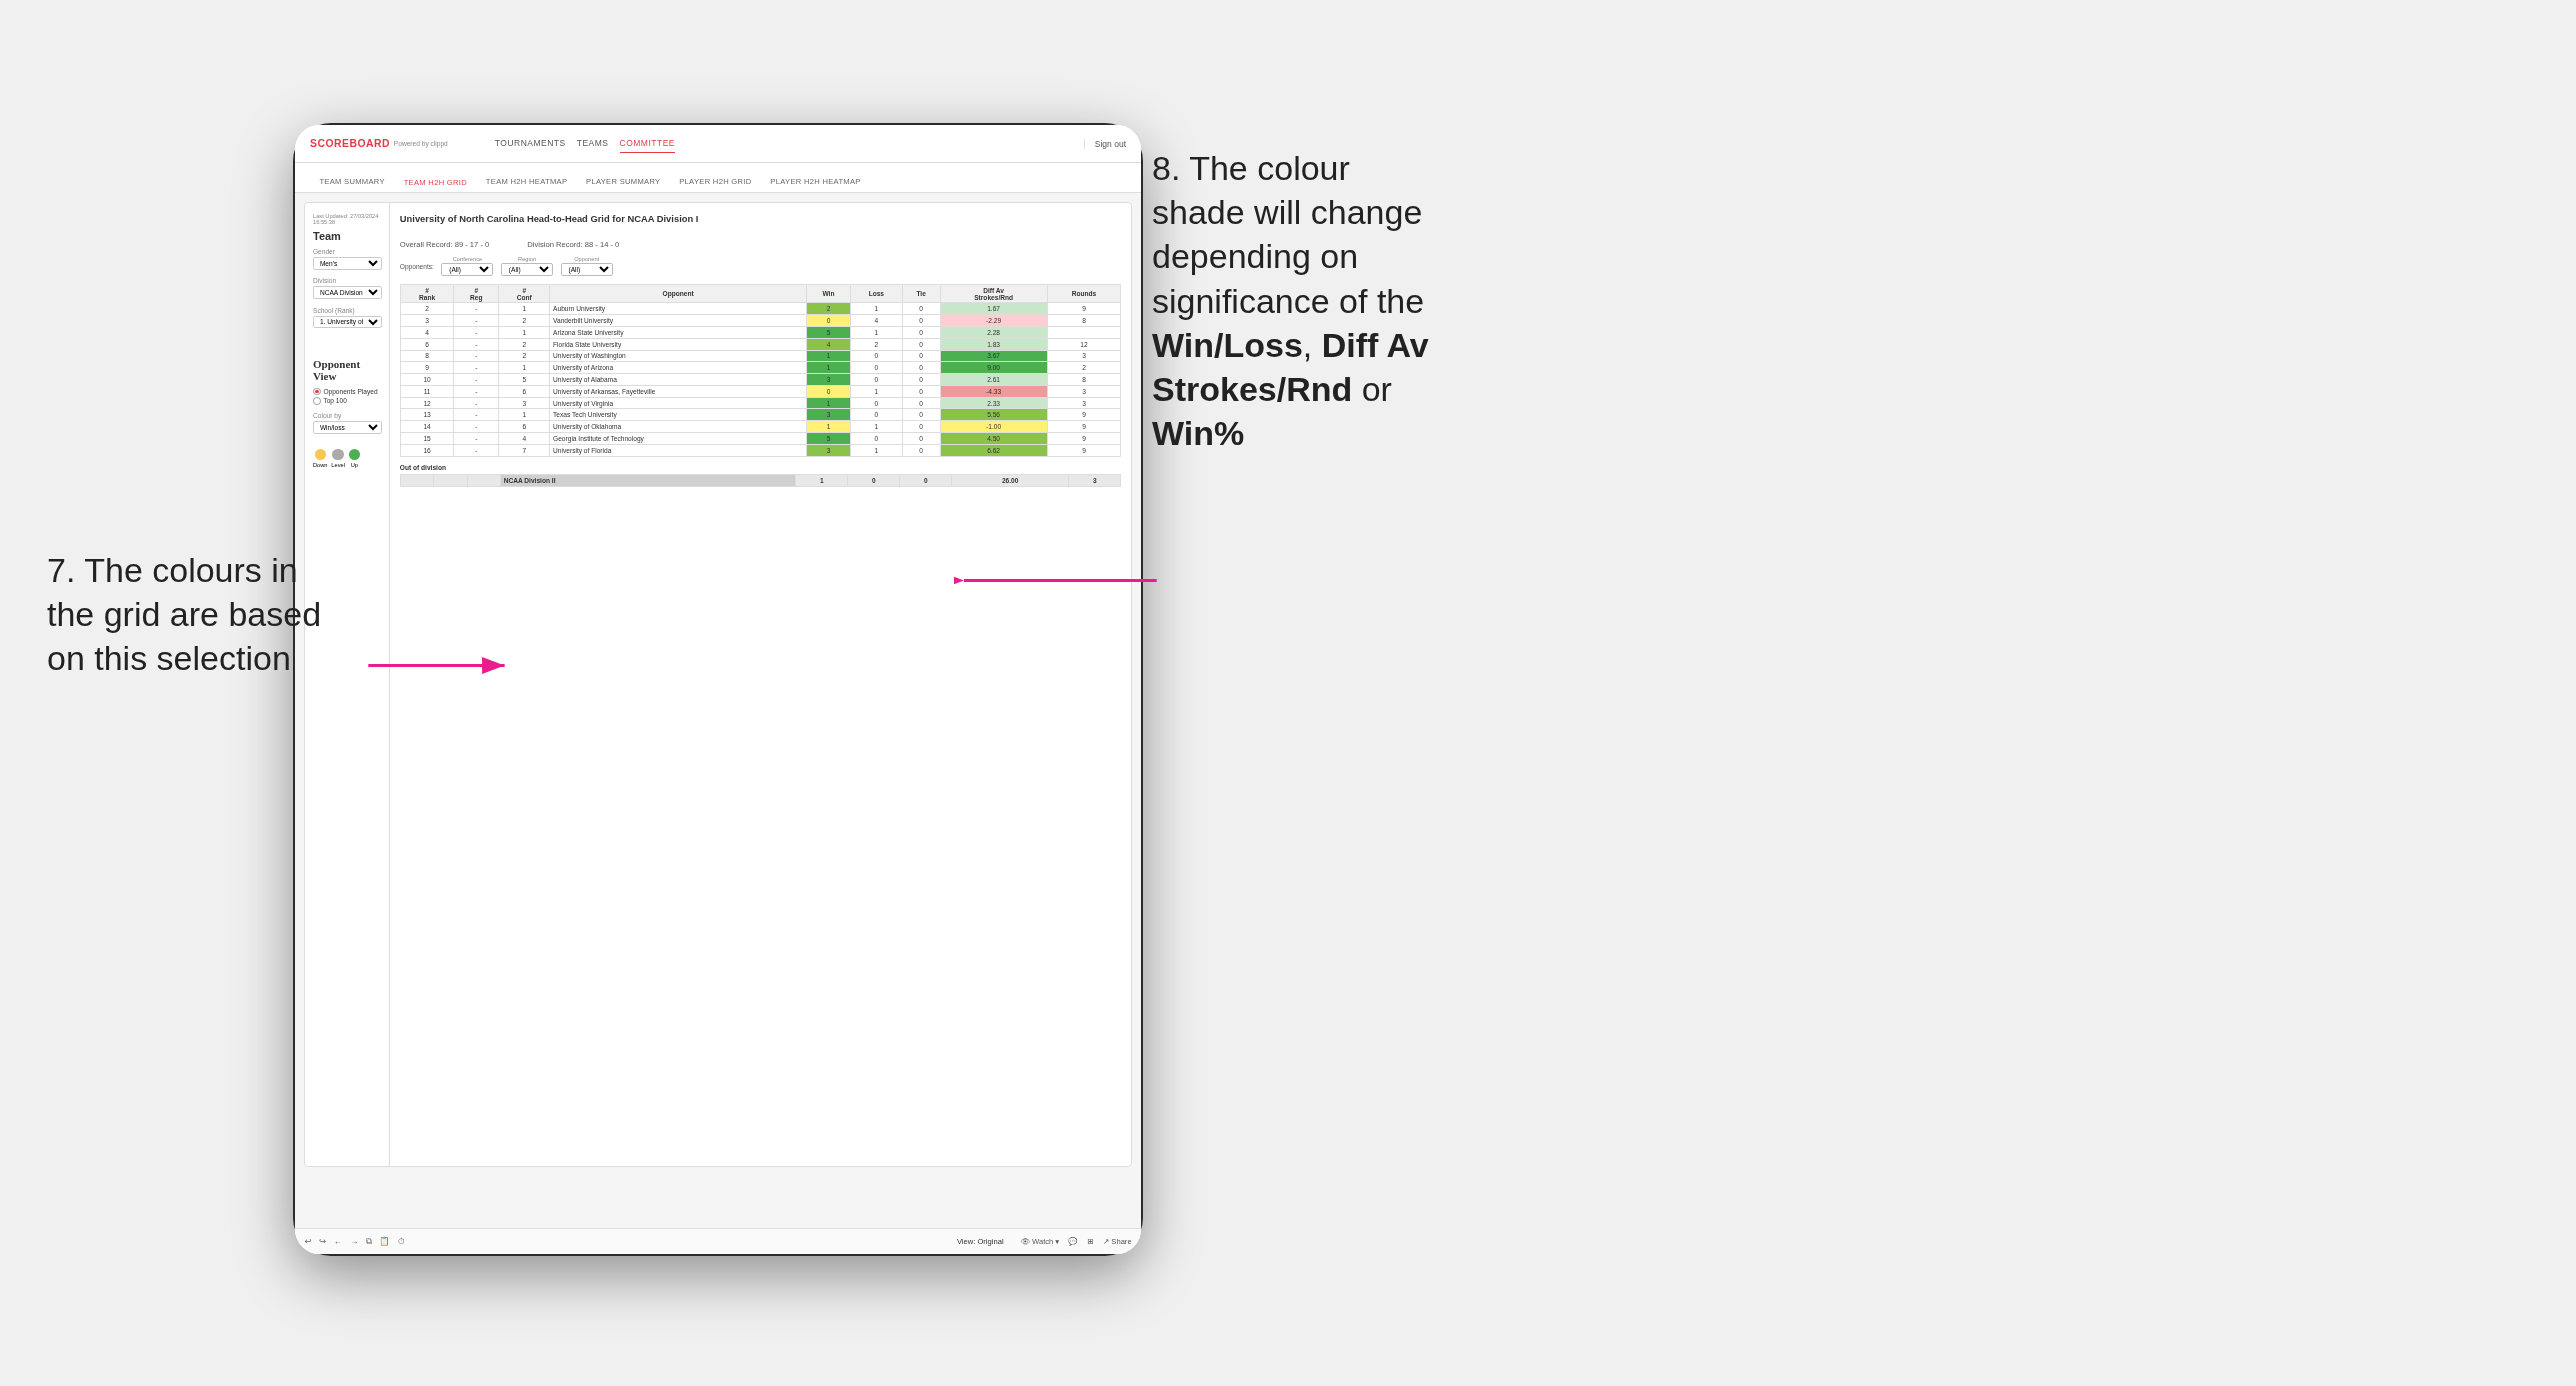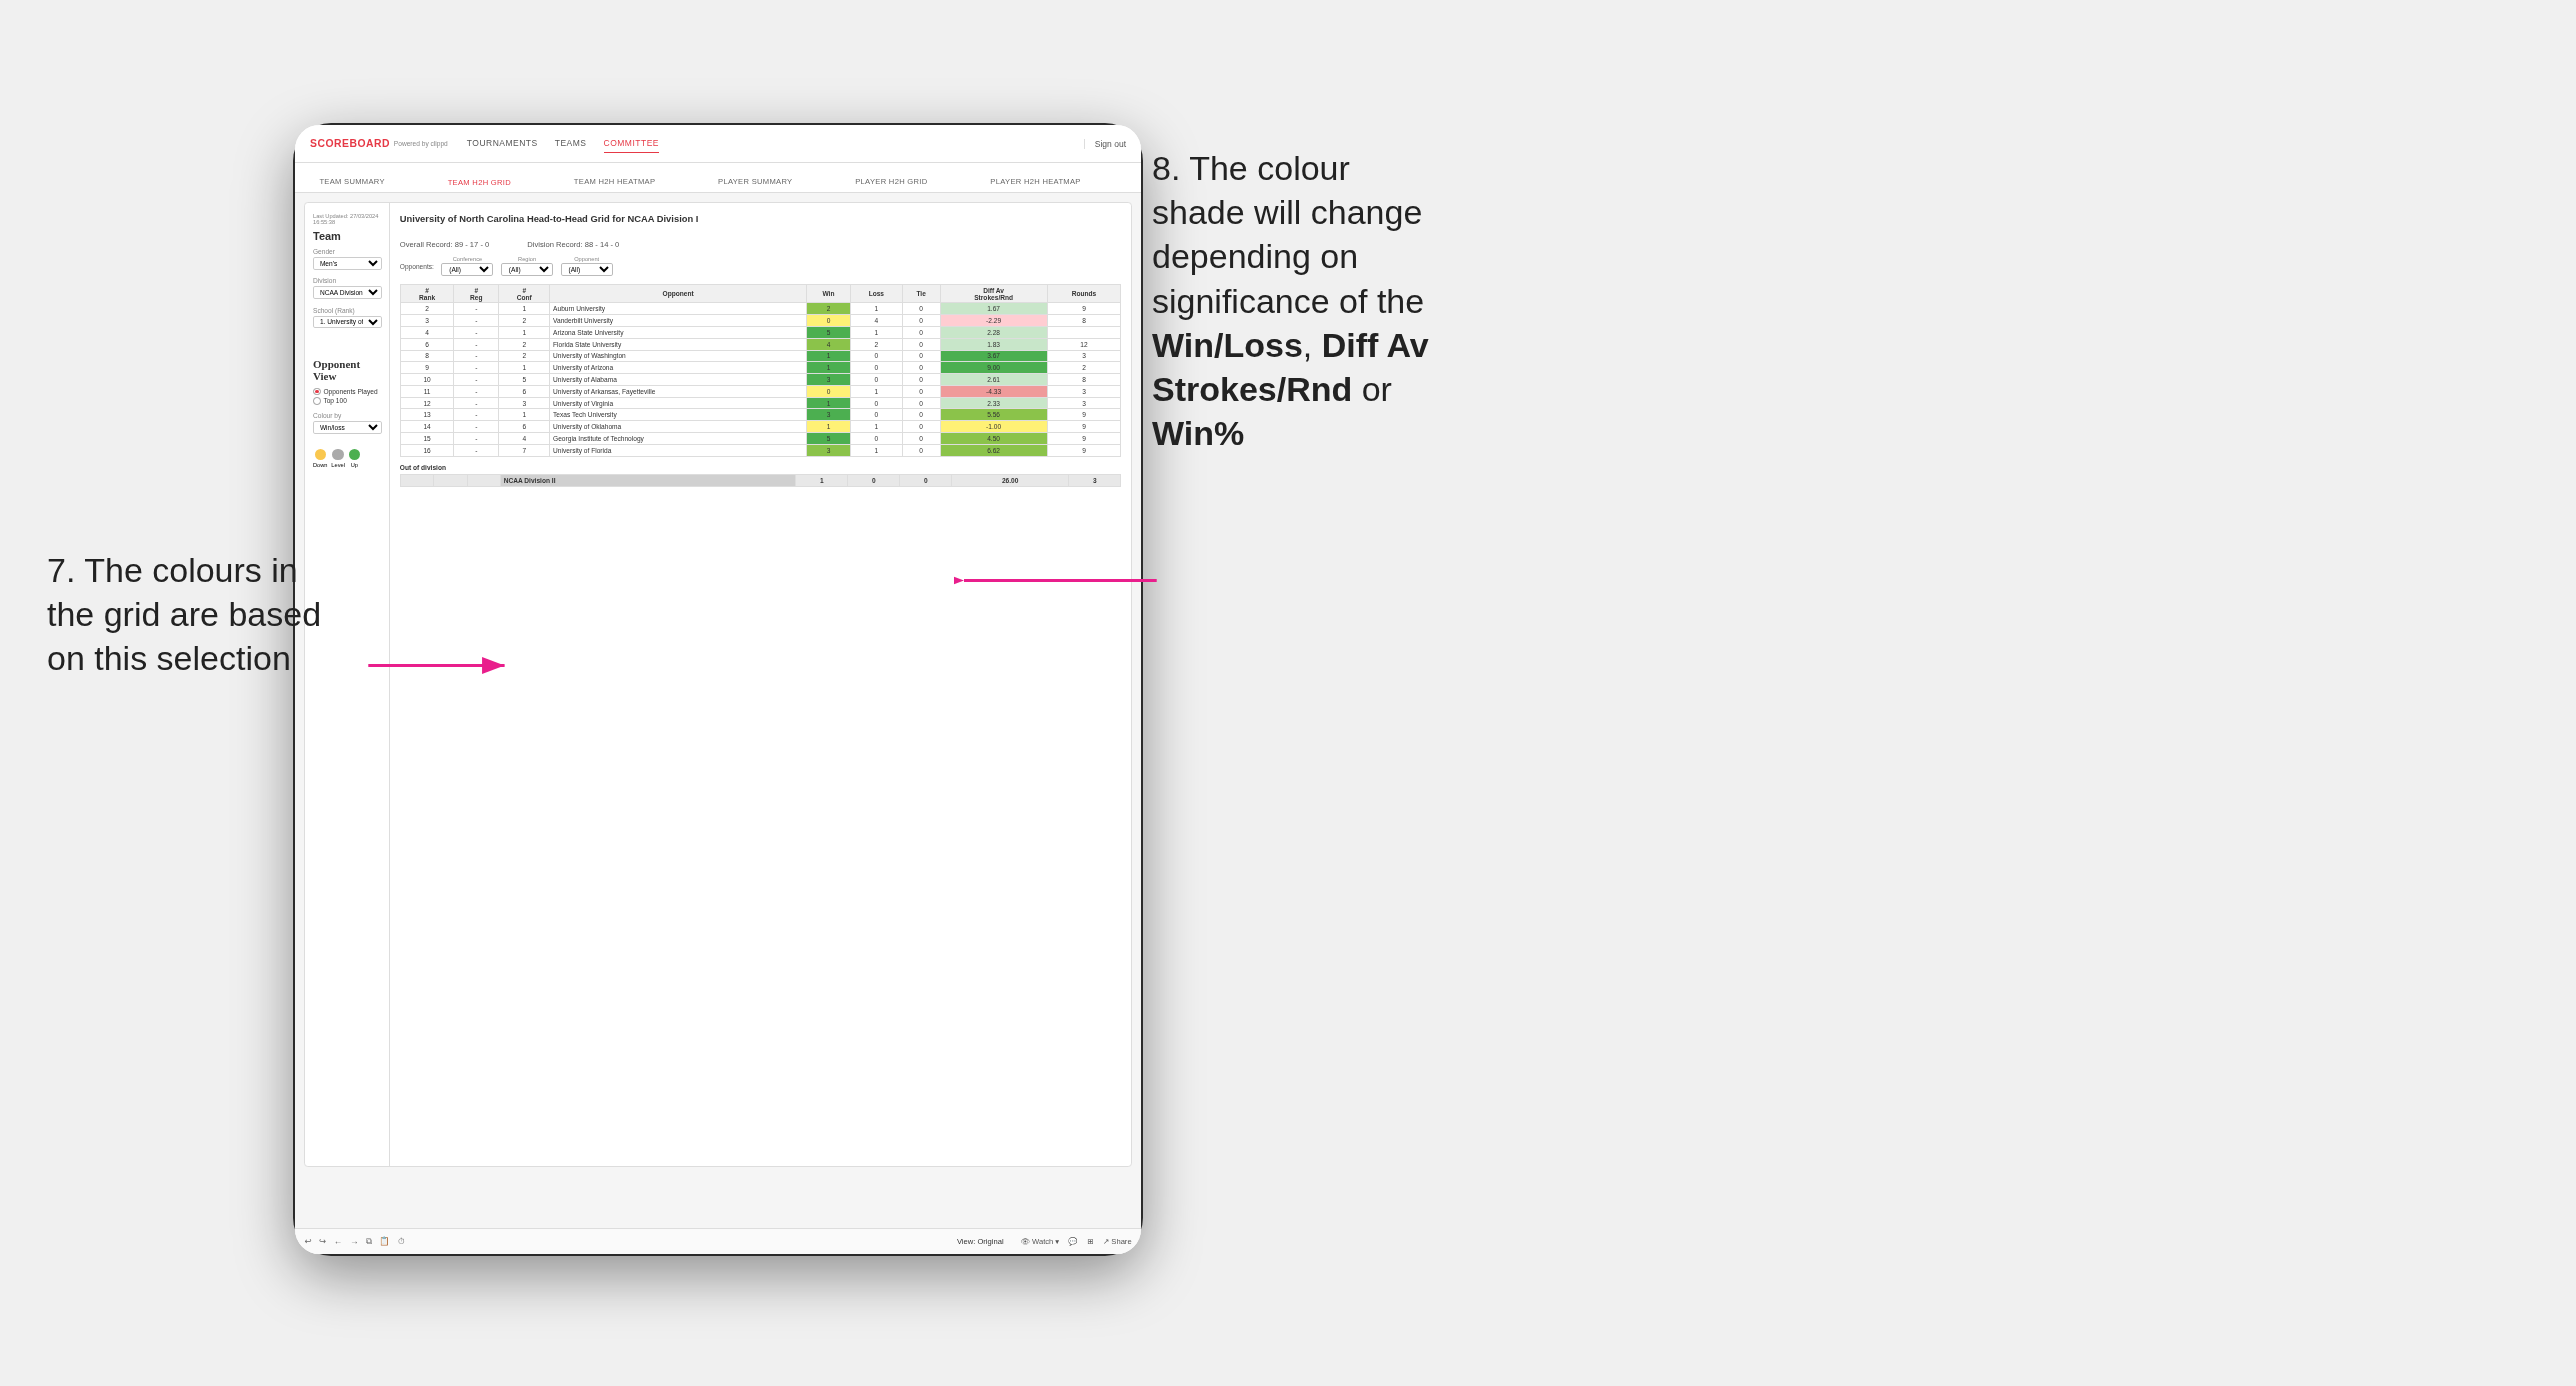--- a/index.html
+++ b/index.html
@@ -51,22 +51,23 @@
       letter-spacing: 0.5px;
       margin-right: 3.8px;
     }
     .app-logo-sub {
       font-size: 6.6px;
       color: #888;
       margin-right: 19px;
     }
     .nav-links {
       display: flex;
-      gap: 17px;
+      gap: 11px;
       flex: 1;
+      margin-left: 28px;
     }
     .nav-link {
       font-size: 8.5px;
       color: #555;
       text-transform: uppercase;
       letter-spacing: 0.5px;
       cursor: pointer;
       padding: 3.8px 0;
     }
     .nav-link.active {
@@ -83,21 +84,20 @@
 
     
     .sub-nav {
       background: #fff;
       border-bottom: 1.9px solid #ddd;
       display: flex;
       padding: 0 15px;
       height: 30px;
       align-items: flex-end;
       flex-shrink: 0;
-      gap: 44px;
     }
     .sub-tab {
       font-size: 7.6px;
       padding: 5.7px 9.4px;
       color: #666;
       cursor: pointer;
       text-transform: uppercase;
       letter-spacing: 0.3px;
     }
     .sub-tab.active {

